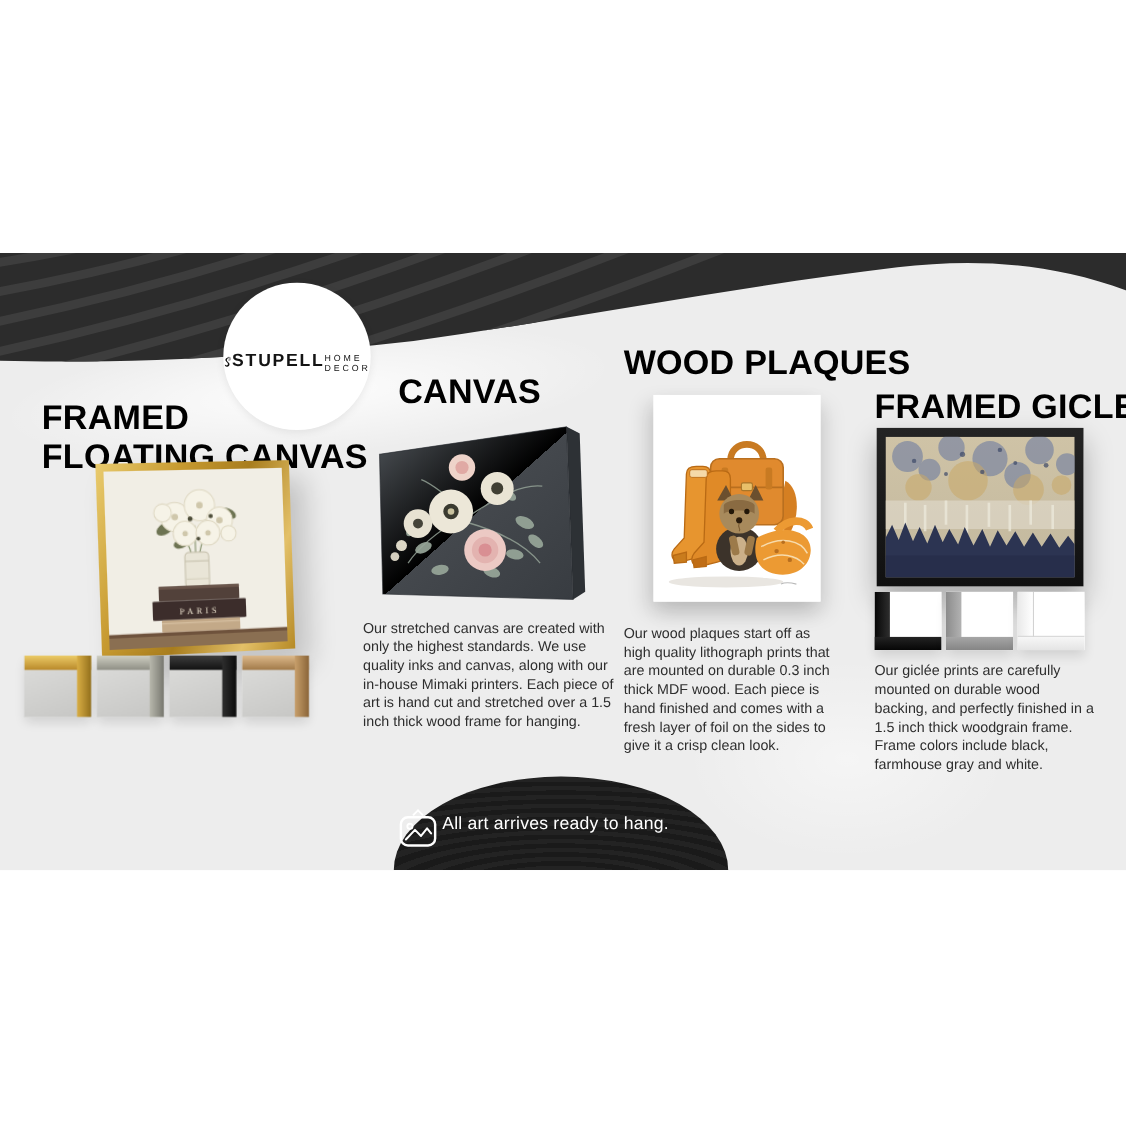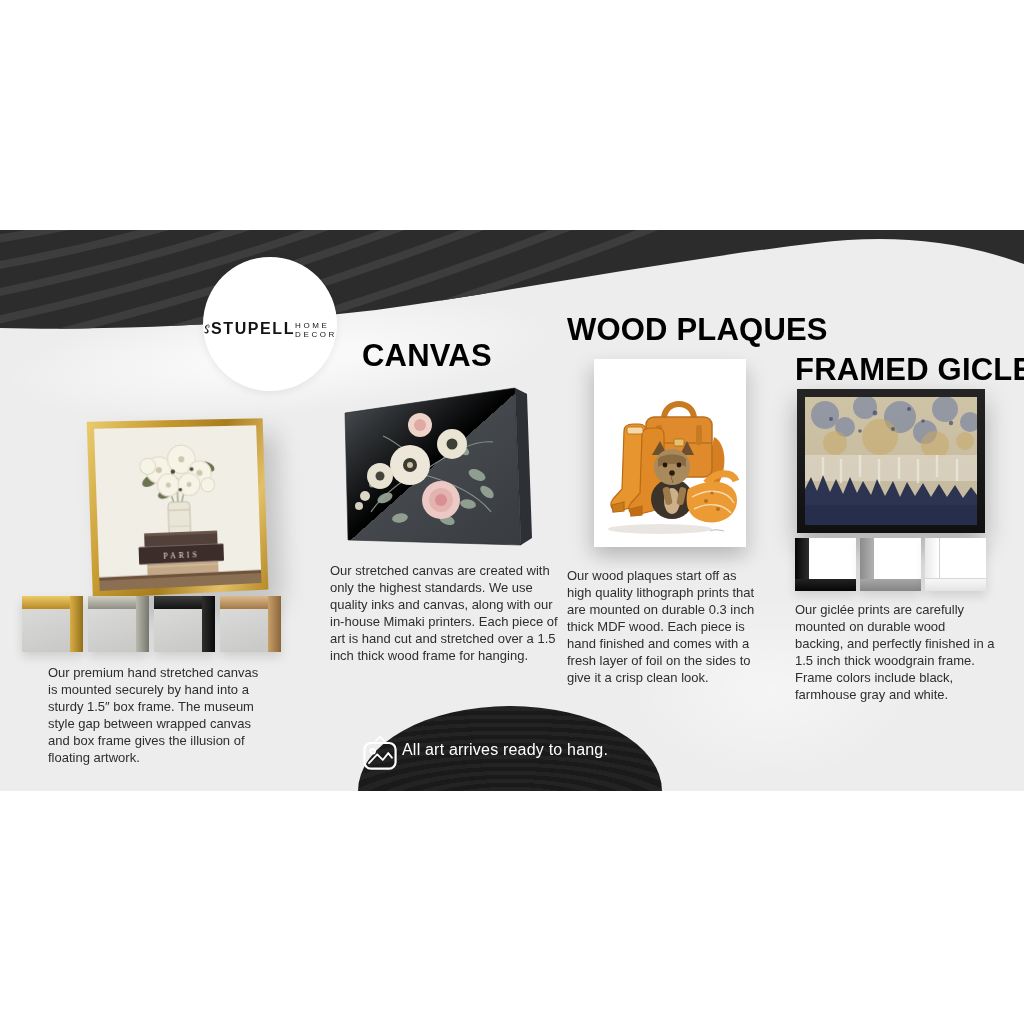--- a/index.html
+++ b/index.html
@@ -107,20 +107,24 @@
           <path d="M43,5 C48,12 50,22 47,32" stroke-width="2"></path>
           <path d="M39,5 C44,13 46,23 43,34" stroke-width="2"></path>
           <path d="M35,6 C40,14 42,24 39,36" stroke-width="2"></path>
         </g>
         <path fill="#121212" d="M47,6 C24,8 12,20 16,32 C19,41 30,45 33,53 C36,61 30,69 20,67 C16,66 13,63 12,59 C8,71 18,79 30,77 C42,75 48,64 44,54 C40,44 28,40 26,32 C24,24 32,12 47,6 Z"></path>
       </svg>
       <div class="brand-name">STUPELL</div>
       <div class="brand-tag">HOME DECOR</div>
     </div>
 
+    <div class="sec-title" style="left:38px;top:132px;">
+      <div>FRAMED</div>
+      <div>FLOATING CANVAS</div>
+    </div>
 
     <div class="float-frame">
       <div class="float-art">
         <svg width="100%" height="100%" viewBox="0 0 164 158" preserveAspectRatio="none">
           <rect width="164" height="158" fill="#f1eee5"></rect>
           <g stroke="#8f9a78" stroke-width="1.2" fill="none">
             <path d="M78,80 C76,66 70,56 60,46"></path>
               <path d="M84,80 C86,64 92,54 102,44"></path>
               <path d="M81,80 L81,50"></path>
           </g>
@@ -177,21 +181,20 @@
       <div class="swatch sw-black">
           <div class="bar-t"></div>
           <div class="bar-r"></div>
         </div>
       <div class="swatch sw-bronze">
           <div class="bar-t"></div>
           <div class="bar-r"></div>
         </div>
     </div>
 
-    <div class="sec-text" style="left:48px;top:434px;width:214px;">Our premium hand stretched canvas is mounted securely by hand into a sturdy 1.5″ box frame. The museum style gap between wrapped canvas and box frame gives the illusion of floating artwork.</div>
 
     <div class="sec-title" style="left:362px;top:108px;">
       <div>CANVAS</div>
     </div>
 
     <div class="stretched-wrap">
       <svg width="218" height="180" viewBox="0 0 218 180">
         <defs>
           <linearGradient id="cv" x1="0" y1="0" x2="1" y2="1">
             <stop offset="0" stop-color="#50555a"></stop>

